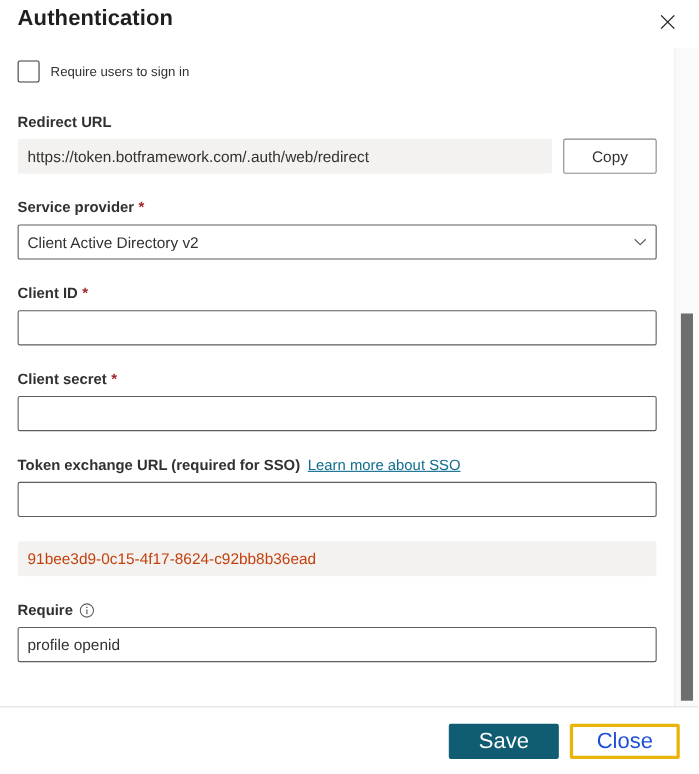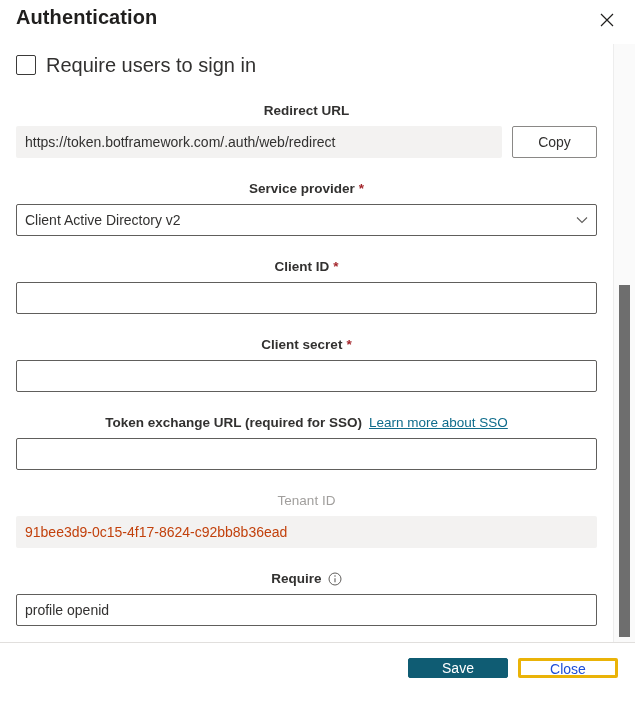--- a/index.html
+++ b/index.html
@@ -79,37 +79,36 @@
   .cb-box {
     width: 20px;
     height: 20px;
     border: 1px solid #3b3a39;
     background: #ffffff;
     border-radius: 2px;
     flex: 0 0 auto;
   }
   .cb-label {
     margin-left: 10px;
-    font-size: 20px;
+    font-size: 12px;
     color: #323130;
     white-space: nowrap;
   }
 
   
   .field { margin-top: 22px; }
 
   .field-label {
     font-size: 13.5px;
     font-weight: 600;
     color: #323130;
     margin-bottom: 6px;
     display: flex;
     align-items: center;
     line-height: 18px;
-    justify-content: center;
   }
   .field-label.disabled { color: #a19f9d; font-weight: 400; }
   .req-star {
     color: #a4262c;
     margin-left: 4px;
     font-size: 13.5px;
     font-weight: 600;
   }
   .label-link {
     margin-left: 7px;
@@ -233,25 +232,25 @@
     border-top: 1px solid #e1dfdd;
   }
   .footer-actions {
     position: absolute;
     right: 17px;
     top: 15px;
     display: flex;
     gap: 10px;
   }
   .btn {
-    height: 20px;
+    height: 32px;
     min-width: 100px;
     border-radius: 2px;
     font-family: "Liberation Sans", sans-serif;
-    font-size: 14px;
+    font-size: 20px;
     cursor: pointer;
     padding: 0 0;
   }
   .btn-primary {
     background: #0f5c73;
     border: 1px solid #0f5c73;
     color: #ffffff;
   }
   .btn-secondary {
     background: #ffffff;
@@ -326,23 +325,20 @@
 
       <div class="field">
         <div class="field-label">
           <span>Token exchange URL (required for SSO)</span>
           <a class="label-link">Learn more about SSO</a>
         </div>
         <input class="txt-input" type="text" value="" style="">
       </div>
 
       <div class="field">
-        <div class="field-label disabled">
-          <span>Tenant ID</span>
-        </div>
         <div class="readonly-input muted">91bee3d9-0c15-4f17-8624-c92bb8b36ead</div>
       </div>
 
       <div class="field">
         <div class="field-label">
           <span>Require</span>
           <span class="info-icon">
             <svg width="14" height="14" viewBox="0 0 14 14" aria-hidden="true">
               <circle cx="7" cy="7" r="6" stroke="#605e5c" stroke-width="1" fill="none"></circle>
               <circle cx="7" cy="4.1" r="0.75" fill="#605e5c"></circle>

